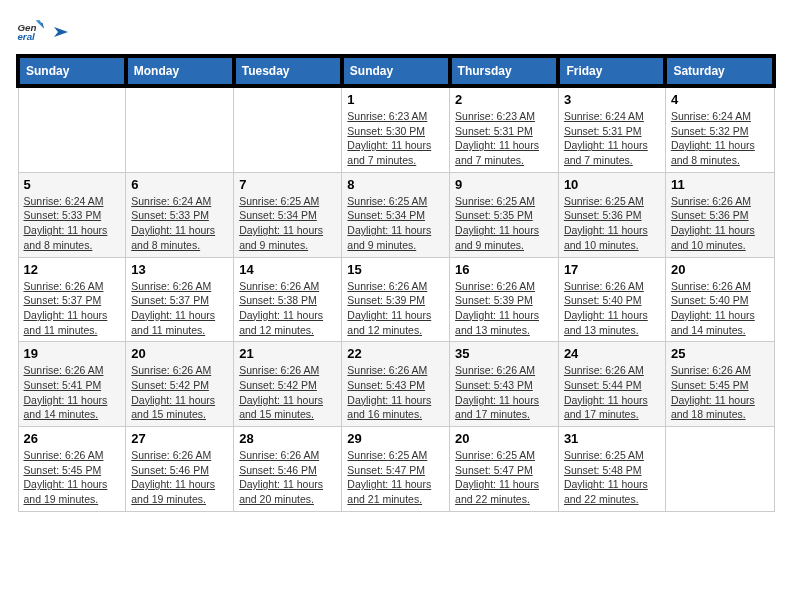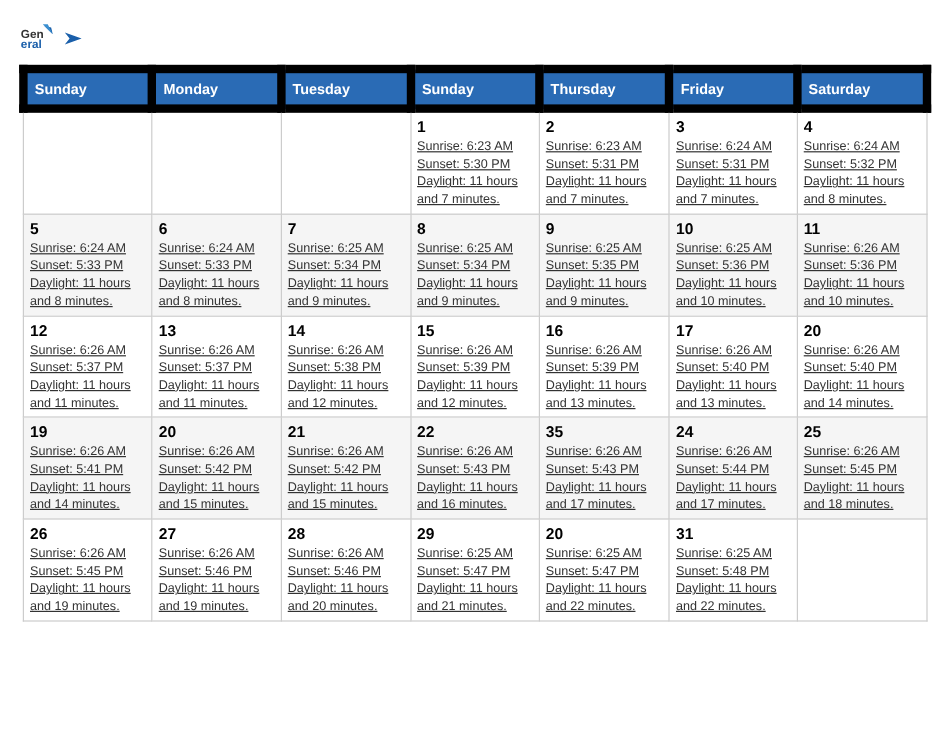--- a/index.html
+++ b/index.html
@@ -13,20 +13,21 @@
     .header {
       display: flex;
       align-items: flex-start;
       justify-content: space-between;
       margin-bottom: 10px;
     }
     .logo {
       display: flex;
       align-items: center;
       gap: 4px;
+      font-style: italic;
     }
     .logo-text-general {
       font-size: 18px;
       font-weight: bold;
       color: #333;
     }
     .logo-text-blue {
       font-size: 18px;
       font-weight: bold;
       color: #1a5faa;
@@ -52,21 +53,21 @@
       border-collapse: collapse;
       font-size: 11px;
     }
     thead tr th {
       background-color: #2a6bb5;
       color: #fff;
       text-align: left;
       padding: 6px 6px;
       font-size: 12px;
       font-weight: bold;
-      border: 7px solid #000000;
+      border: 4px solid #000000;
     }
     tbody tr td {
       border: 1px solid #ccc;
       vertical-align: top;
       padding: 4px 5px;
       width: 113px;
       min-height: 80px;
       background: #fff;
     }
     tbody tr:nth-child(even) td {

